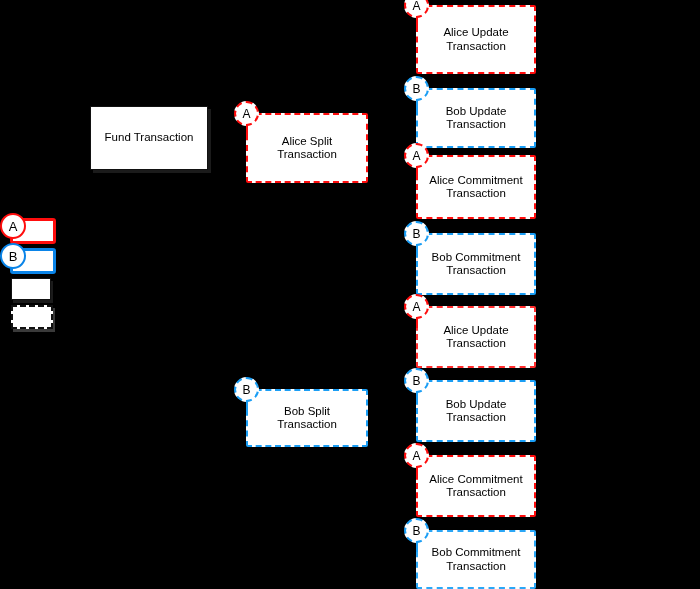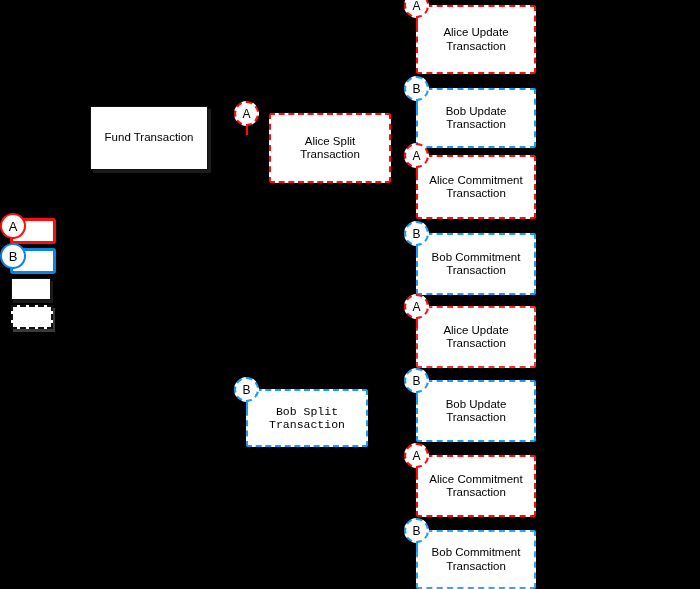--- a/index.html
+++ b/index.html
@@ -111,29 +111,29 @@
     <div class="legend-item" style="left:0px;top:305px;">
       <div class="legend-box lg-dashed" style="left:11px;top:0px;width:42px;height:24px;position:absolute;"></div>
     </div>
 
   </div>
 
   <div id="nodes-layer">
       <div class="node b-plain" style="left: 90px; top: 106px; width: 118px; height: 64px;">
         <div class="label">Fund Transaction</div>
       </div>
-      <div class="node b-alice dash-dense" style="left: 246px; top: 113px; width: 122px; height: 70px; margin-left: 23px;">
+      <div class="node b-alice dash-dense" style="left: 246px; top: 113px; width: 122px; height: 70px;">
         <div class="label">Alice Split
 Transaction</div>
       </div>
       <div class="badge badge-a" style="left: 234px; top: 101px;">
         <span>A</span>
         <span class="stem stem-a"></span>
       </div>
-      <div class="node b-bob dash-dense" style="left: 246px; top: 389px; width: 122px; height: 58px; font-family: Liberation Mono, monospace;">
+      <div class="node b-bob dash-dense" style="left: 246px; top: 389px; width: 122px; height: 58px;">
         <div class="label">Bob Split Transaction</div>
       </div>
       <div class="badge badge-b" style="left: 234px; top: 377px;">
         <span>B</span>
         <span class="stem stem-b"></span>
       </div>
       <div class="node b-alice dash-dense" style="left: 416px; top: 5px; width: 120px; height: 69px;">
         <div class="label">Alice Update
 Transaction</div>
       </div>

